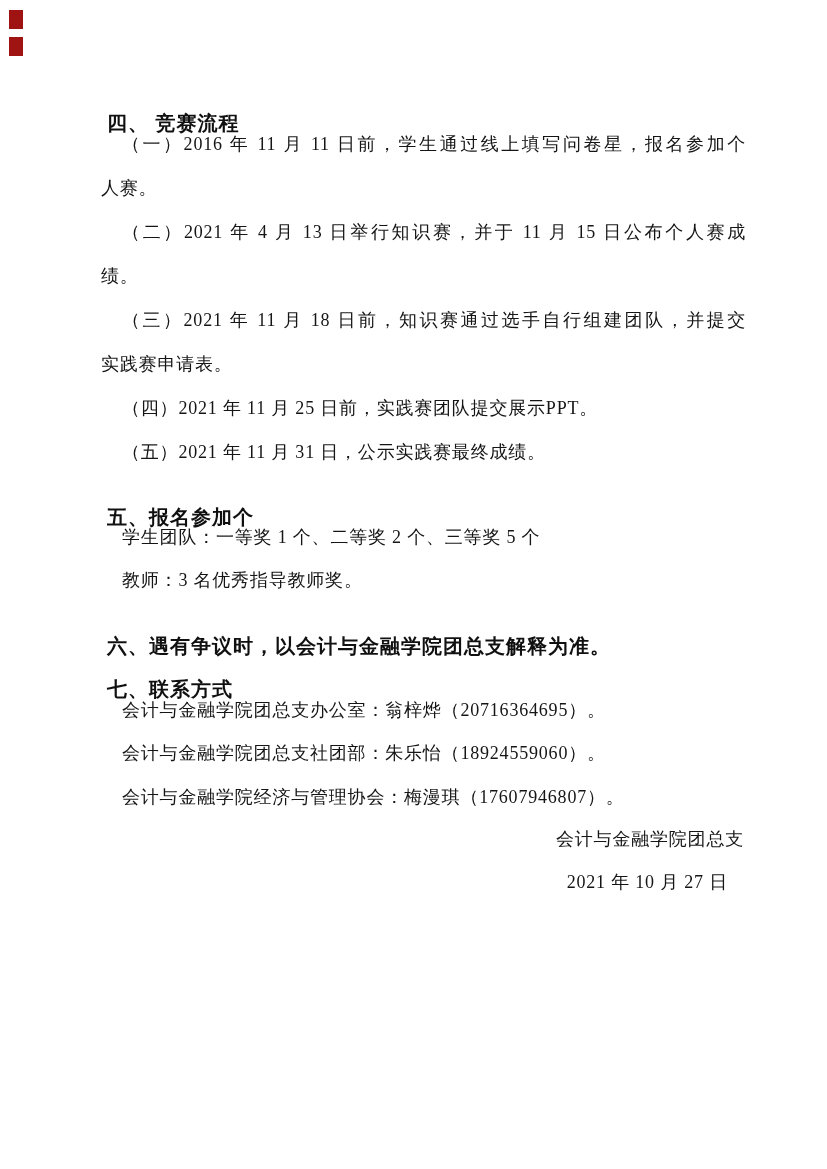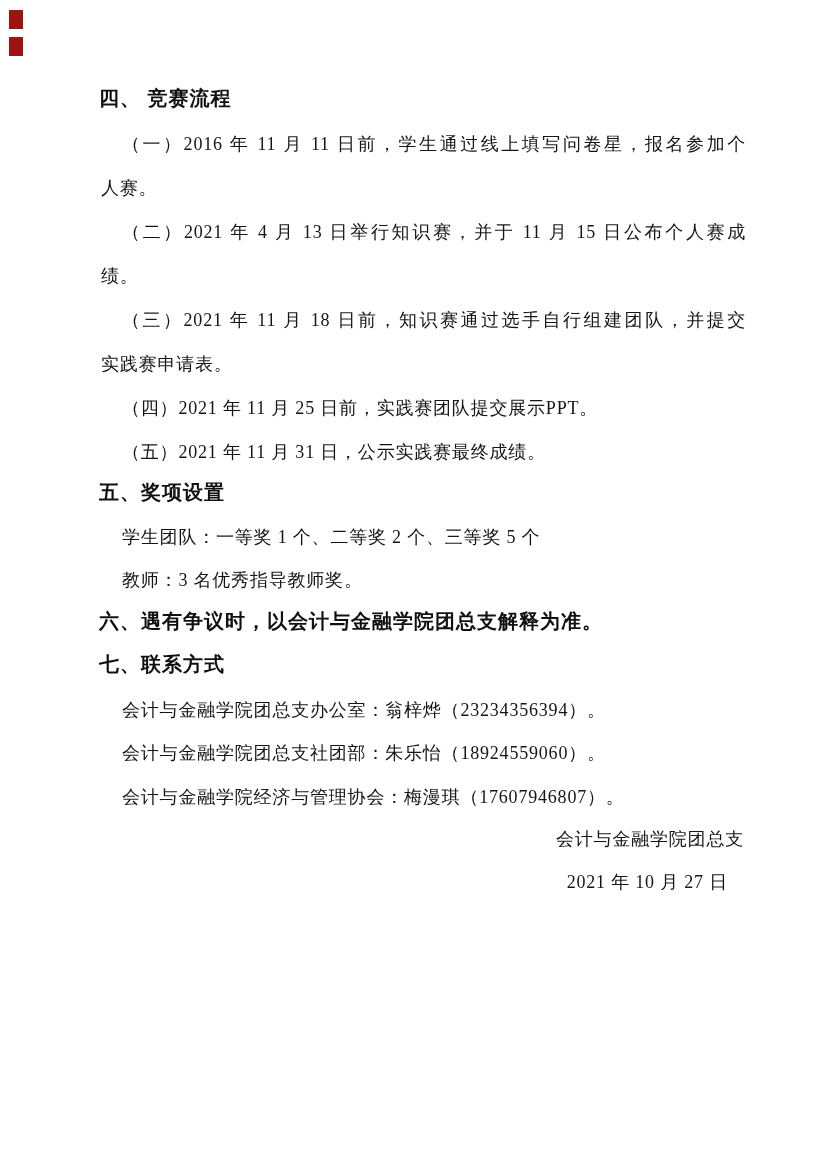--- a/index.html
+++ b/index.html
@@ -31,27 +31,28 @@
   .full-line {
     white-space: normal;
     text-align: justify;
     text-align-last: justify;
   }
   .cont-line {
     left: 101px;
     text-indent: 0;
   }
   .heading-line {
-    left: 99px;
+    left: 107px;
     width: 631px;
     font-family: "Liberation Sans", "DejaVu Sans", sans-serif;
     font-weight: 700;
     font-size: 20px;
     letter-spacing: 1px;
     color: #101010;
+    margin-top: 25px;
   }
   .sign-line {
     text-align: right;
     padding-right: 2px;
     width: 644px;
   }
   .sign-date {
     padding-right: 18px;
     width: 628px;
   }
@@ -82,31 +83,31 @@
   <div class="line cont-line" style="top:264px">绩。</div>
 
   <div class="line body-line full-line" style="top:308px">（三）2021 年 11 月 18 日前，知识赛通过选手自行组建团队，并提交</div>
 
   <div class="line cont-line" style="top:352px">实践赛申请表。</div>
 
   <div class="line body-line" style="top:396px">（四）2021 年 11 月 25 日前，实践赛团队提交展示PPT。</div>
 
   <div class="line body-line" style="top:440px">（五）2021 年 11 月 31 日，公示实践赛最终成绩。</div>
 
-  <div class="line heading-line" style="top:480px">五、奖项设置</div>
+  <div class="line heading-line" style="top:480px">五、报名参加个</div>
 
   <div class="line body-line" style="top:525px">学生团队：一等奖 1 个、二等奖 2 个、三等奖 5 个</div>
 
   <div class="line body-line" style="top:568px">教师：3 名优秀指导教师奖。</div>
 
   <div class="line heading-line" style="top:609px">六、遇有争议时，以会计与金融学院团总支解释为准。</div>
 
   <div class="line heading-line" style="top:652px">七、联系方式</div>
 
-  <div class="line body-line" style="top:698px">会计与金融学院团总支办公室：翁梓烨（23234356394）。</div>
+  <div class="line body-line" style="top:698px">会计与金融学院团总支办公室：翁梓烨（20716364695）。</div>
 
   <div class="line body-line" style="top:741px">会计与金融学院团总支社团部：朱乐怡（18924559060）。</div>
 
   <div class="line body-line" style="top:785px">会计与金融学院经济与管理协会：梅漫琪（17607946807）。</div>
 
   <div class="line sign-line" style="top:827px">会计与金融学院团总支</div>
 
   <div class="line sign-line sign-date" style="top:870px">2021 年 10 月 27 日</div>
 
 </div>

